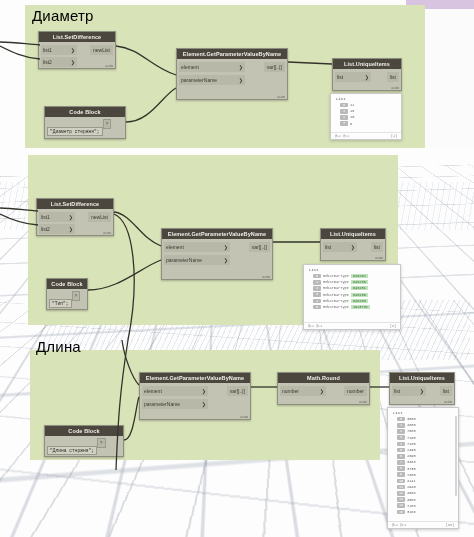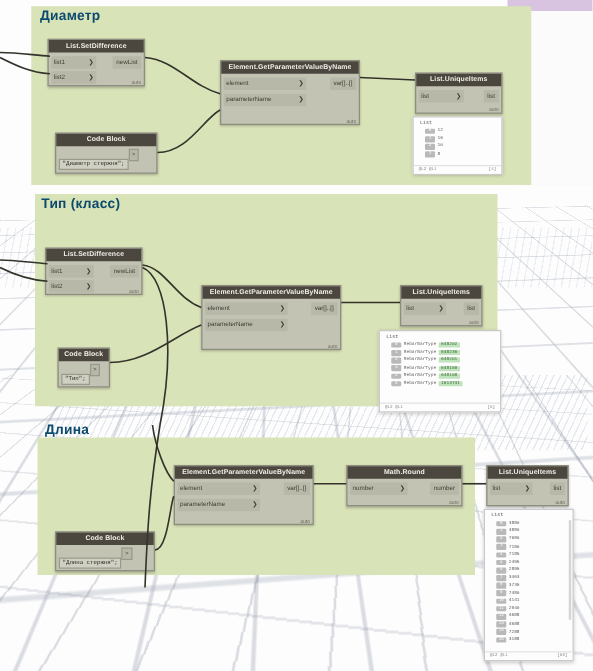--- a/index.html
+++ b/index.html
@@ -64,26 +64,25 @@
     background: #fbfbfb;
   }
 
   
   .group {
     position: absolute;
     background: #d9e3b8;
   }
   .group-title {
     position: absolute;
-    font-size: 11px;
-    color: #0c4a6e;
+    font-size: 15px;
+    color: #000000;
     letter-spacing: .2px;
     white-space: nowrap;
     font-family: "Liberation Sans", sans-serif;
-    font-weight: bold;
   }
 
   
   .node {
     position: absolute;
     background: #c3c3b4;
     border: 1px solid #8d8d80;
     box-shadow: 0 1px 2px rgba(0,0,0,.25);
   }
   .node-header {
@@ -317,21 +316,20 @@
   </div>
 
   <div class="node" style="left:44px; top:106px; width:82px; height:33px;">
     <div class="node-header">Code Block</div>
     <div class="node-body" style="height:22px; padding:2px;">
       <span class="codeblock-text">"Диаметр стержня";</span><span class="cb-outport">&gt;</span>
     </div>
   </div>
 
   <div class="group" style="left:28px; top:155px; width:370px; height:170px;"></div>
-  <div class="group-title" style="left:33px; top:157px;">Тип (класс)</div>
 
   <div class="node" style="left:36px; top:198px; width:78px; height:38px;">
     <div class="node-header">List.SetDifference</div>
     <div class="node-body" style="height:27px;">
       <div style="position:absolute; left:2px; top:3px;">
         <div class="port-in" style="width:36px;">
           <span>list1</span>
             <span class="caret">❯</span>
         </div>
         <div style="height:2px;"></div>

